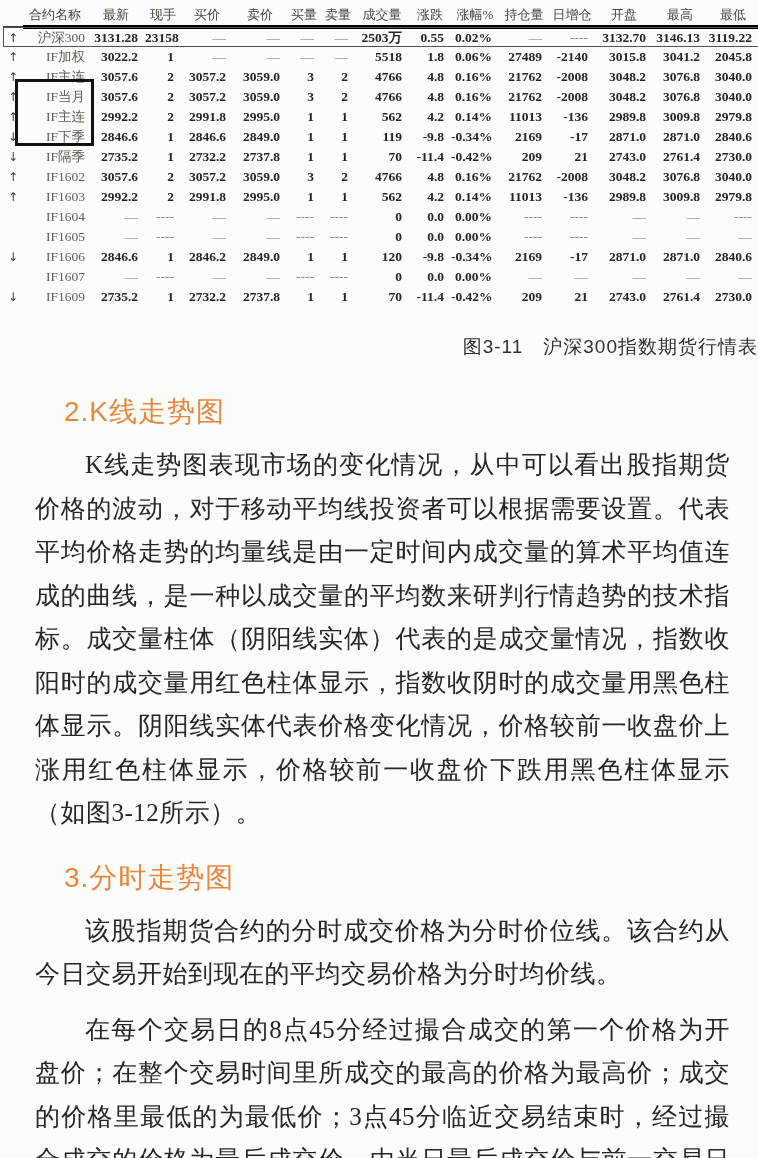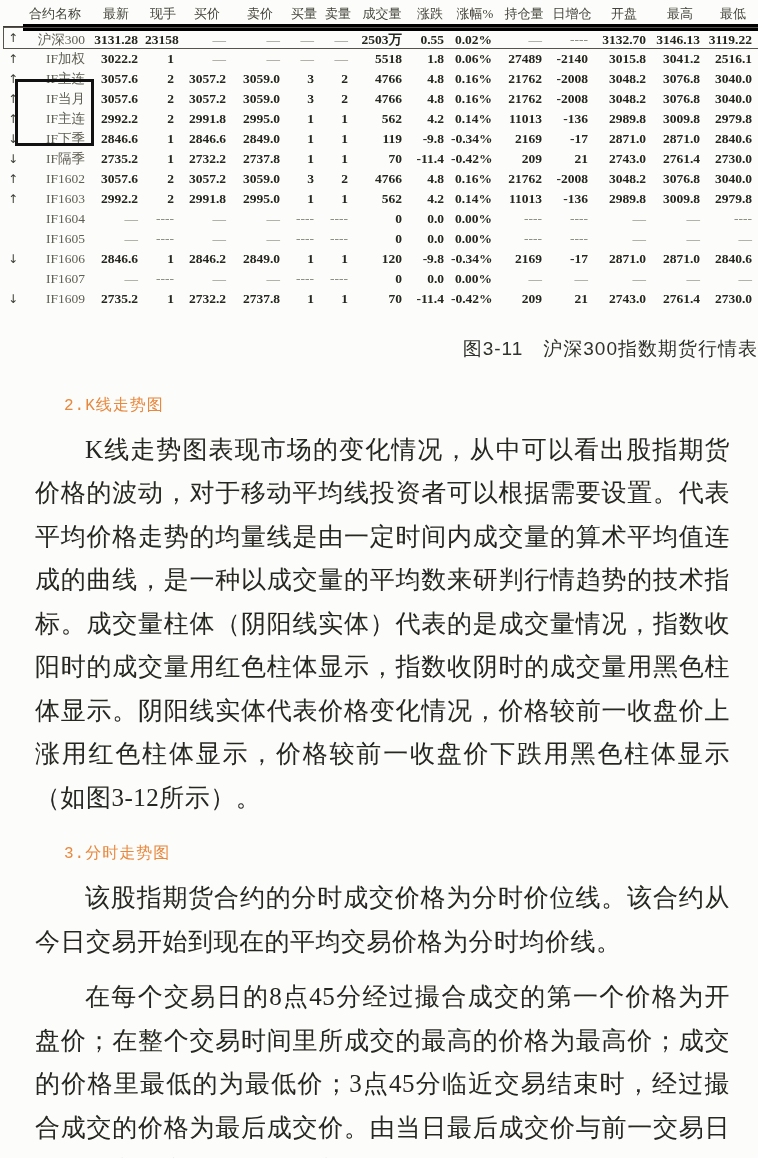--- a/index.html
+++ b/index.html
@@ -12,21 +12,21 @@
   
   .table-wrap { position:relative; margin:4px 0 0 3px; width:752px; }
   table.quote {
     width:752px; border-collapse:collapse; table-layout:fixed;
     font-family:"Liberation Serif", serif;
     font-size:13.5px; color:#262620;
   }
   table.quote th {
     font-weight:normal; color:#45443c; font-size:13px;
     text-align:center; height:23px; vertical-align:middle;
-    border-bottom:7px solid #000000; white-space:nowrap;
+    border-bottom:4px solid #000000; white-space:nowrap;
   }
   table.quote th:first-child { border-bottom:2px solid #3c3b35; }
   table.quote td {
     height:20px; vertical-align:middle; white-space:nowrap;
     text-align:right; padding-right:7px; font-weight:600;
   }
   table.quote td.arrow {
     text-align:center; padding-right:0; font-weight:normal;
     font-size:12px; color:#3a3a34; font-family:"DejaVu Sans", sans-serif;
   }
@@ -41,22 +41,22 @@
   }
   
   .caption {
     margin-top:27px; text-align:right;
     font-family:"Liberation Sans", sans-serif;
     font-size:19px; color:#30302c; letter-spacing:1px;
   }
   
   .section-heading {
     margin:33px 0 0 64px;
-    font-family:Liberation Mono, monospace;
-    font-size:16px; font-weight:500; letter-spacing:1px;
+    font-family:Liberation Sans, sans-serif;
+    font-size:28px; font-weight:500; letter-spacing:1px;
   }
   .para {
     margin:12px 28px 0 35px;
     font-size:25px; line-height:43.5px;
     text-align:justify; text-indent:2em; color:#262622;
     letter-spacing:0.5px;
   }
   .para + .section-heading { margin-top:24px; }
 </style>
 </head>
@@ -130,21 +130,21 @@
     <td class="num dash">—</td>
     <td class="num dash">—</td>
     <td class="num dash">—</td>
     <td class="num">5518</td>
     <td class="num">1.8</td>
     <td class="num">0.06%</td>
     <td class="num">27489</td>
     <td class="num">-2140</td>
     <td class="num">3015.8</td>
     <td class="num">3041.2</td>
-    <td class="num">2516.1</td>
+    <td class="num">2045.8</td>
   </tr>
         <tr>
     <td class="arrow"><span>↑</span></td>
     <td class="cname">IF主连</td>
     <td class="num">3057.6</td>
     <td class="num">2</td>
     <td class="num">3057.2</td>
     <td class="num">3059.0</td>
     <td class="num">3</td>
     <td class="num">2</td>

